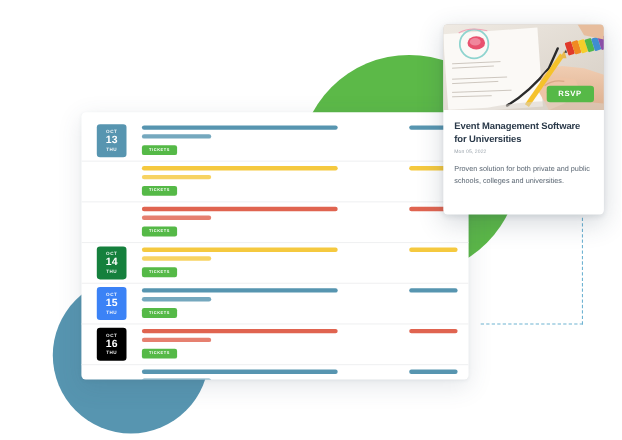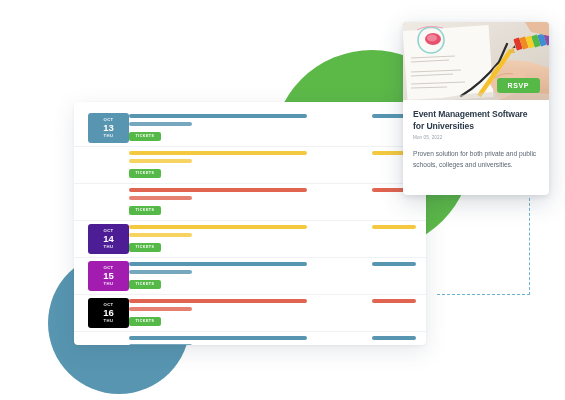--- a/index.html
+++ b/index.html
@@ -76,21 +76,21 @@
     border-bottom: 1px solid #f0f1f2;
     display: flex;
     align-items: flex-start;
   }
   .event-row:last-child { border-bottom: none; }
 
   .date-badge {
     position: absolute;
     left: 14px;
     top: 3px;
-    width: 41px;
+    width: 27px;
     height: 30px;
     border-radius: 3px;
     color: #ffffff;
     display: flex;
     flex-direction: column;
     align-items: center;
     justify-content: center;
     line-height: 1;
   }
   .date-badge .mon {
@@ -240,34 +240,34 @@
         </div>
         <div class="event-row">
           <div class="row-content">
             <div class="bar bar-title" style="background:#E06450"></div>
             <div class="bar bar-sub" style="background:#E06450;opacity:.82"></div>
             <div class="tickets-btn">TICKETS</div>
             <div class="bar-right" style="background:#E06450"></div>
           </div>
         </div>
         <div class="event-row">
-          <div class="date-badge" style="background:#4c1d95">
+          <div class="date-badge" style="background:#15803d">
             <span class="mon">OCT</span>
             <span class="day">14</span>
             <span class="dow">THU</span>
           </div>
           <div class="row-content">
             <div class="bar bar-title" style="background:#F5C93F"></div>
             <div class="bar bar-sub" style="background:#F5C93F;opacity:.82"></div>
             <div class="tickets-btn">TICKETS</div>
             <div class="bar-right" style="background:#F5C93F"></div>
           </div>
         </div>
         <div class="event-row">
-          <div class="date-badge" style="background:#a21caf">
+          <div class="date-badge" style="background:#3b82f6">
             <span class="mon">OCT</span>
             <span class="day">15</span>
             <span class="dow">THU</span>
           </div>
           <div class="row-content">
             <div class="bar bar-title" style="background:#5795B0"></div>
             <div class="bar bar-sub" style="background:#5795B0;opacity:.82"></div>
             <div class="tickets-btn">TICKETS</div>
             <div class="bar-right" style="background:#5795B0"></div>
           </div>

